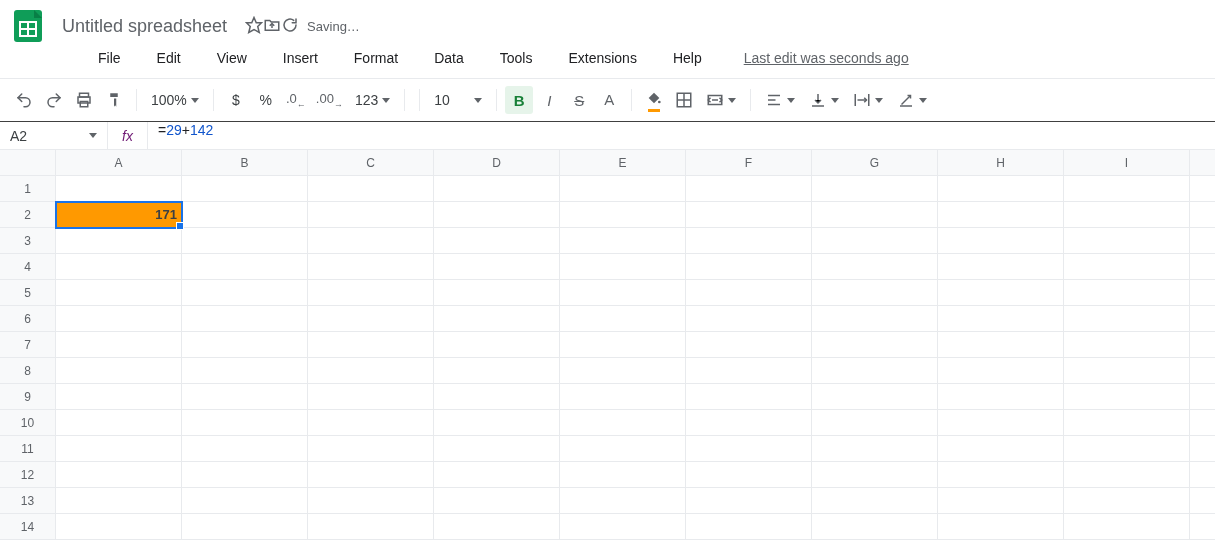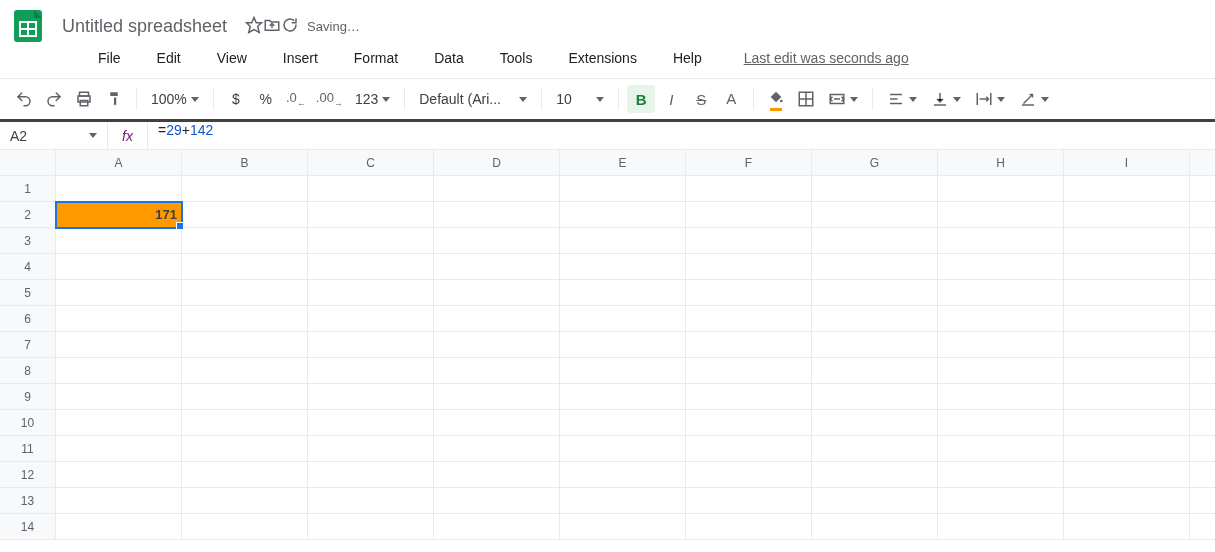--- a/index.html
+++ b/index.html
@@ -14,21 +14,21 @@
 .title-icons { display: flex; gap: 0; align-items: center; color: #5f6368; }
 .title-icons > span { cursor: pointer; }
 .saving { font-size: 13px; color: #5f6368; margin-left: 8px; }
 
 
 .menubar { display: flex; align-items: center; padding: 0 0 6px 88px; gap: 16px; height: 34px; }
 .menuitem { padding: 6px 10px; font-size: 14px; color: #202124; cursor: pointer; border-radius: 4px; }
 .last-edit { margin-left: 16px; color: #5f6368; text-decoration: underline; font-size: 14px; cursor: pointer; }
 
 
-.toolbar { display: flex; align-items: center; padding: 0 10px; height: 44px; border-top: 1px solid #e8eaed; border-bottom: 3px solid #404040; gap: 2px; overflow: hidden; }
+.toolbar { display: flex; align-items: center; padding: 0 10px; height: 44px; border-top: 1px solid #e8eaed; border-bottom: 1px solid #404040; gap: 2px; overflow: hidden; }
 .tbtn { min-width: 28px; height: 28px; display: flex; align-items: center; justify-content: center; color: #5f6368; cursor: pointer; border-radius: 3px; padding: 0 4px; }
 .tbtn.active { background: #e6f4ea; color: #188038; font-weight: bold; }
 .tsep { width: 1px; height: 22px; background: #e8eaed; margin: 0 6px; }
 .tdrop { display: flex; align-items: center; gap: 4px; padding: 0 6px; }
 .tlabel { font-size: 14px; color: #3c4043; }
 .caret { width: 0; height: 0; border-left: 4px solid transparent; border-right: 4px solid transparent; border-top: 5px solid #5f6368; }
 .bold { font-weight: bold; font-size: 15px; }
 .italic { font-style: italic; font-size: 15px; }
 .strike { text-decoration: line-through; font-size: 15px; }
 .underline-text { position: relative; font-size: 15px; padding-bottom: 2px; }
@@ -151,24 +151,20 @@
       <span style="font-size:13px">.0<sub style="font-size:9px">←</sub></span>
     </div>
   <div class="tbtn">
       <span style="font-size:13px">.00<sub style="font-size:9px">→</sub></span>
     </div>
   <div class="tbtn tdrop">
       <span class="tlabel">123</span>
       <span class="caret"></span>
     </div>
   <div class="tsep"></div>
-  <div class="tbtn tdrop" style="width:120px;justify-content:space-between">
-      <span class="tlabel" style="white-space:nowrap;overflow:hidden">Default (Ari...</span>
-      <span class="caret"></span>
-    </div>
   <div class="tsep"></div>
   <div class="tbtn tdrop" style="width:60px;justify-content:space-between">
       <span class="tlabel">10</span>
       <span class="caret"></span>
     </div>
   <div class="tsep"></div>
   <div class="tbtn active bold">B</div>
   <div class="tbtn italic">I</div>
   <div class="tbtn strike">S</div>
   <div class="tbtn">

